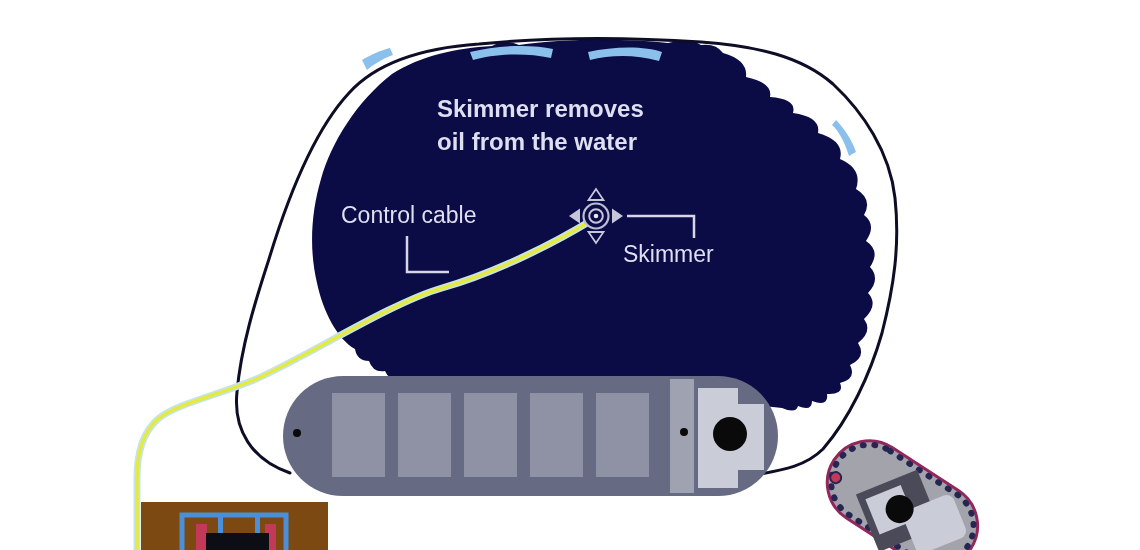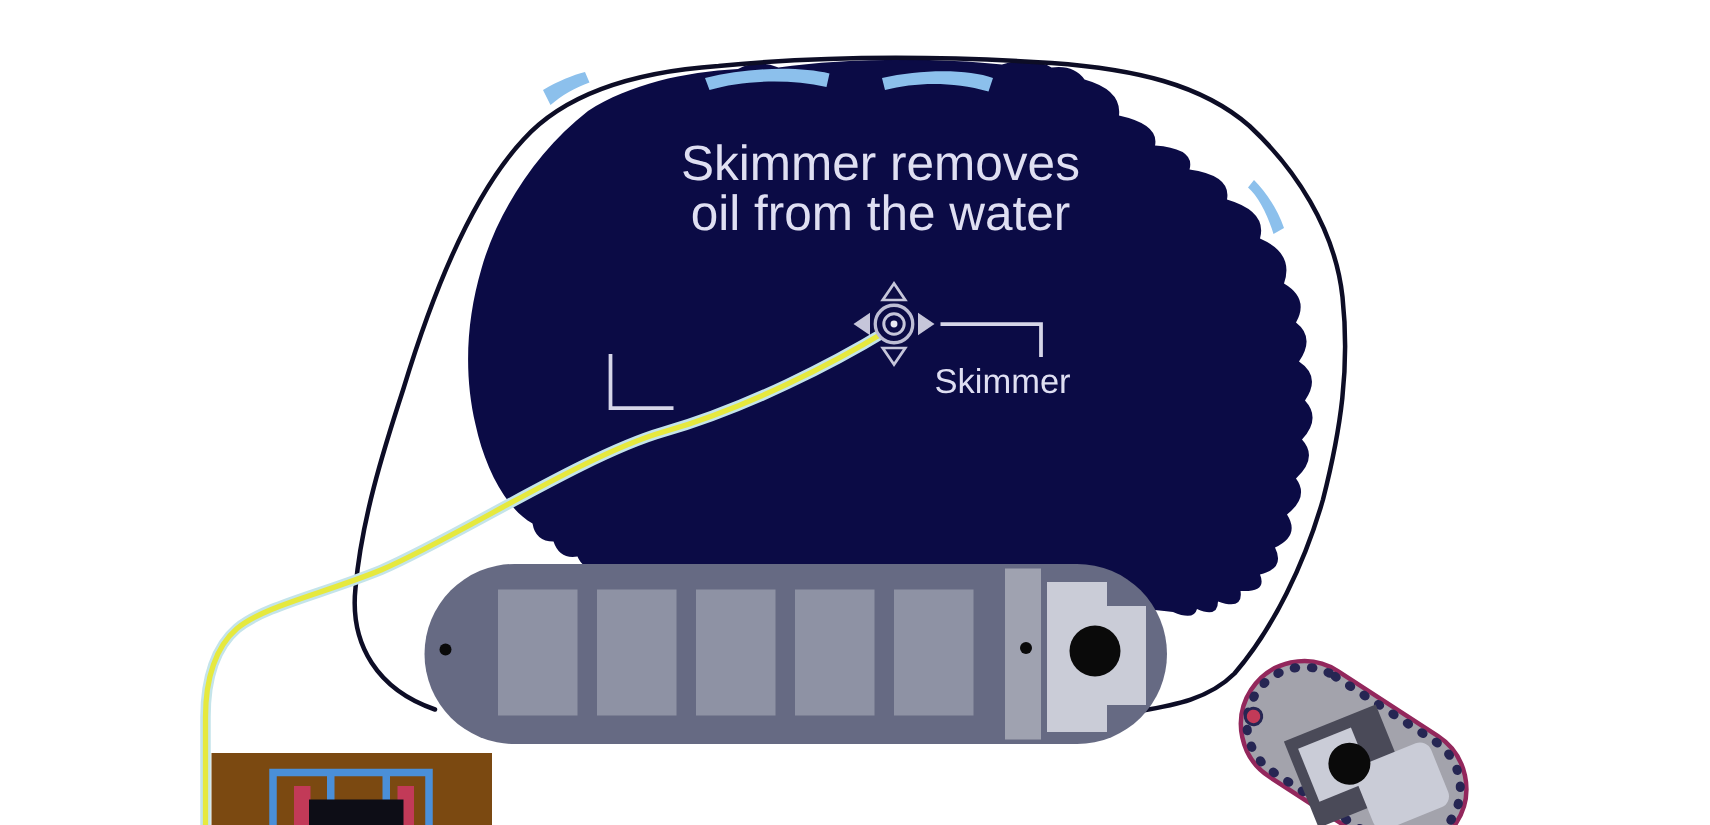--- a/index.html
+++ b/index.html
@@ -6,22 +6,22 @@
   .stage{
     position:relative;width:1140px;height:550px;overflow:hidden;
     background:var(--c-background,#ffffff);
     font-family:"Liberation Sans",sans-serif;
   }
   .stage svg{position:absolute;left:0;top:0;}
   .lbl{
     position:absolute;color:var(--c-label_text,#dfdff2);
     -webkit-font-smoothing:antialiased;
   }
-  .title{left:437px;top:92px;width:300px;text-align:center;
-    font-size:33px;line-height:33px;white-space:pre-line;}
+  .title{left:437px;top:92px;width:300px;text-align:left;
+    font-size:24px;line-height:33px;white-space:pre-line;font-weight:bold;}
   .cc{left:341px;top:202px;font-size:23px;}
   .sk{left:623px;top:241px;font-size:23px;}
 
   
   .oil{fill:var(--c-oil_slick,#0b0b45);}
   .hl{fill:var(--c-oil_highlight,#8cc0ec);}
   .boom{fill:none;stroke:var(--c-boom_line,#0d0d26);stroke-width:3;stroke-linecap:round;}
   .cable-under{fill:none;stroke:var(--c-cable_edge,#c4e4ea);stroke-width:7;stroke-linecap:round;}
   .cable{fill:none;stroke:var(--c-cable_yellow,#e6e93e);stroke-width:3.5;stroke-linecap:round;}
   .hull{fill:var(--c-barge_hull,#666a83);}
@@ -143,14 +143,15 @@
       <path class="arrow-solid" d="M -27,0 L -16,-7.5 L -16,7.5 Z"></path>
       <path class="arrow-solid" d="M 27,0 L 16,-7.5 L 16,7.5 Z"></path>
     </g>
 
     <path class="pointer" d="M 407,236 L 407,272 L 449,272"></path>
     <path class="pointer" d="M 627,216 L 694,216 L 694,238"></path>
   </svg>
 
   <div class="lbl title">Skimmer removes
 oil from the water</div>
+  <div class="lbl cc">Control cable</div>
   <div class="lbl sk">Skimmer</div>
 </div>
 
 </body></html>

